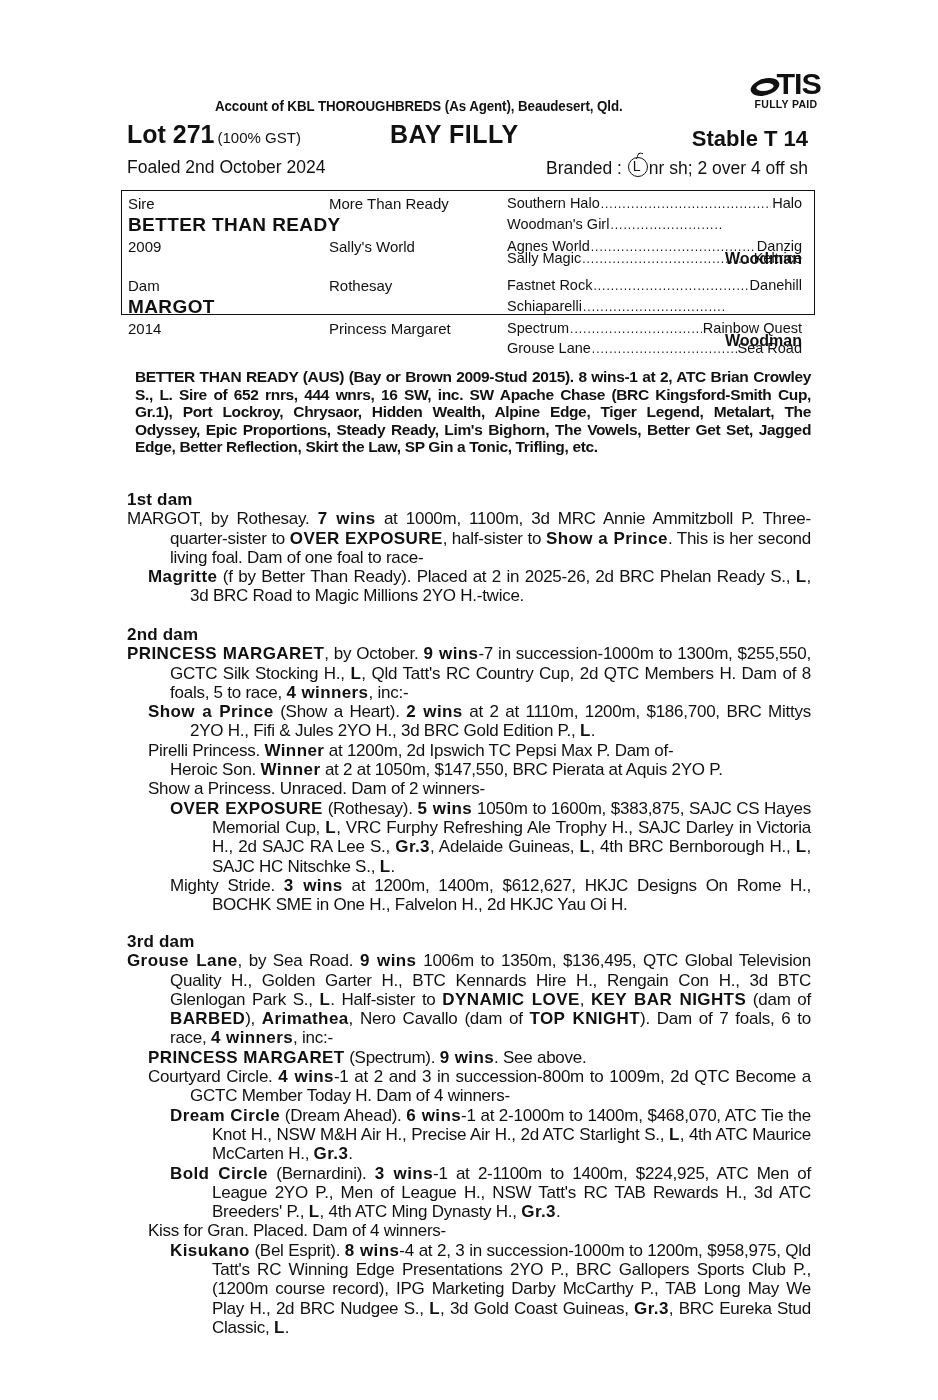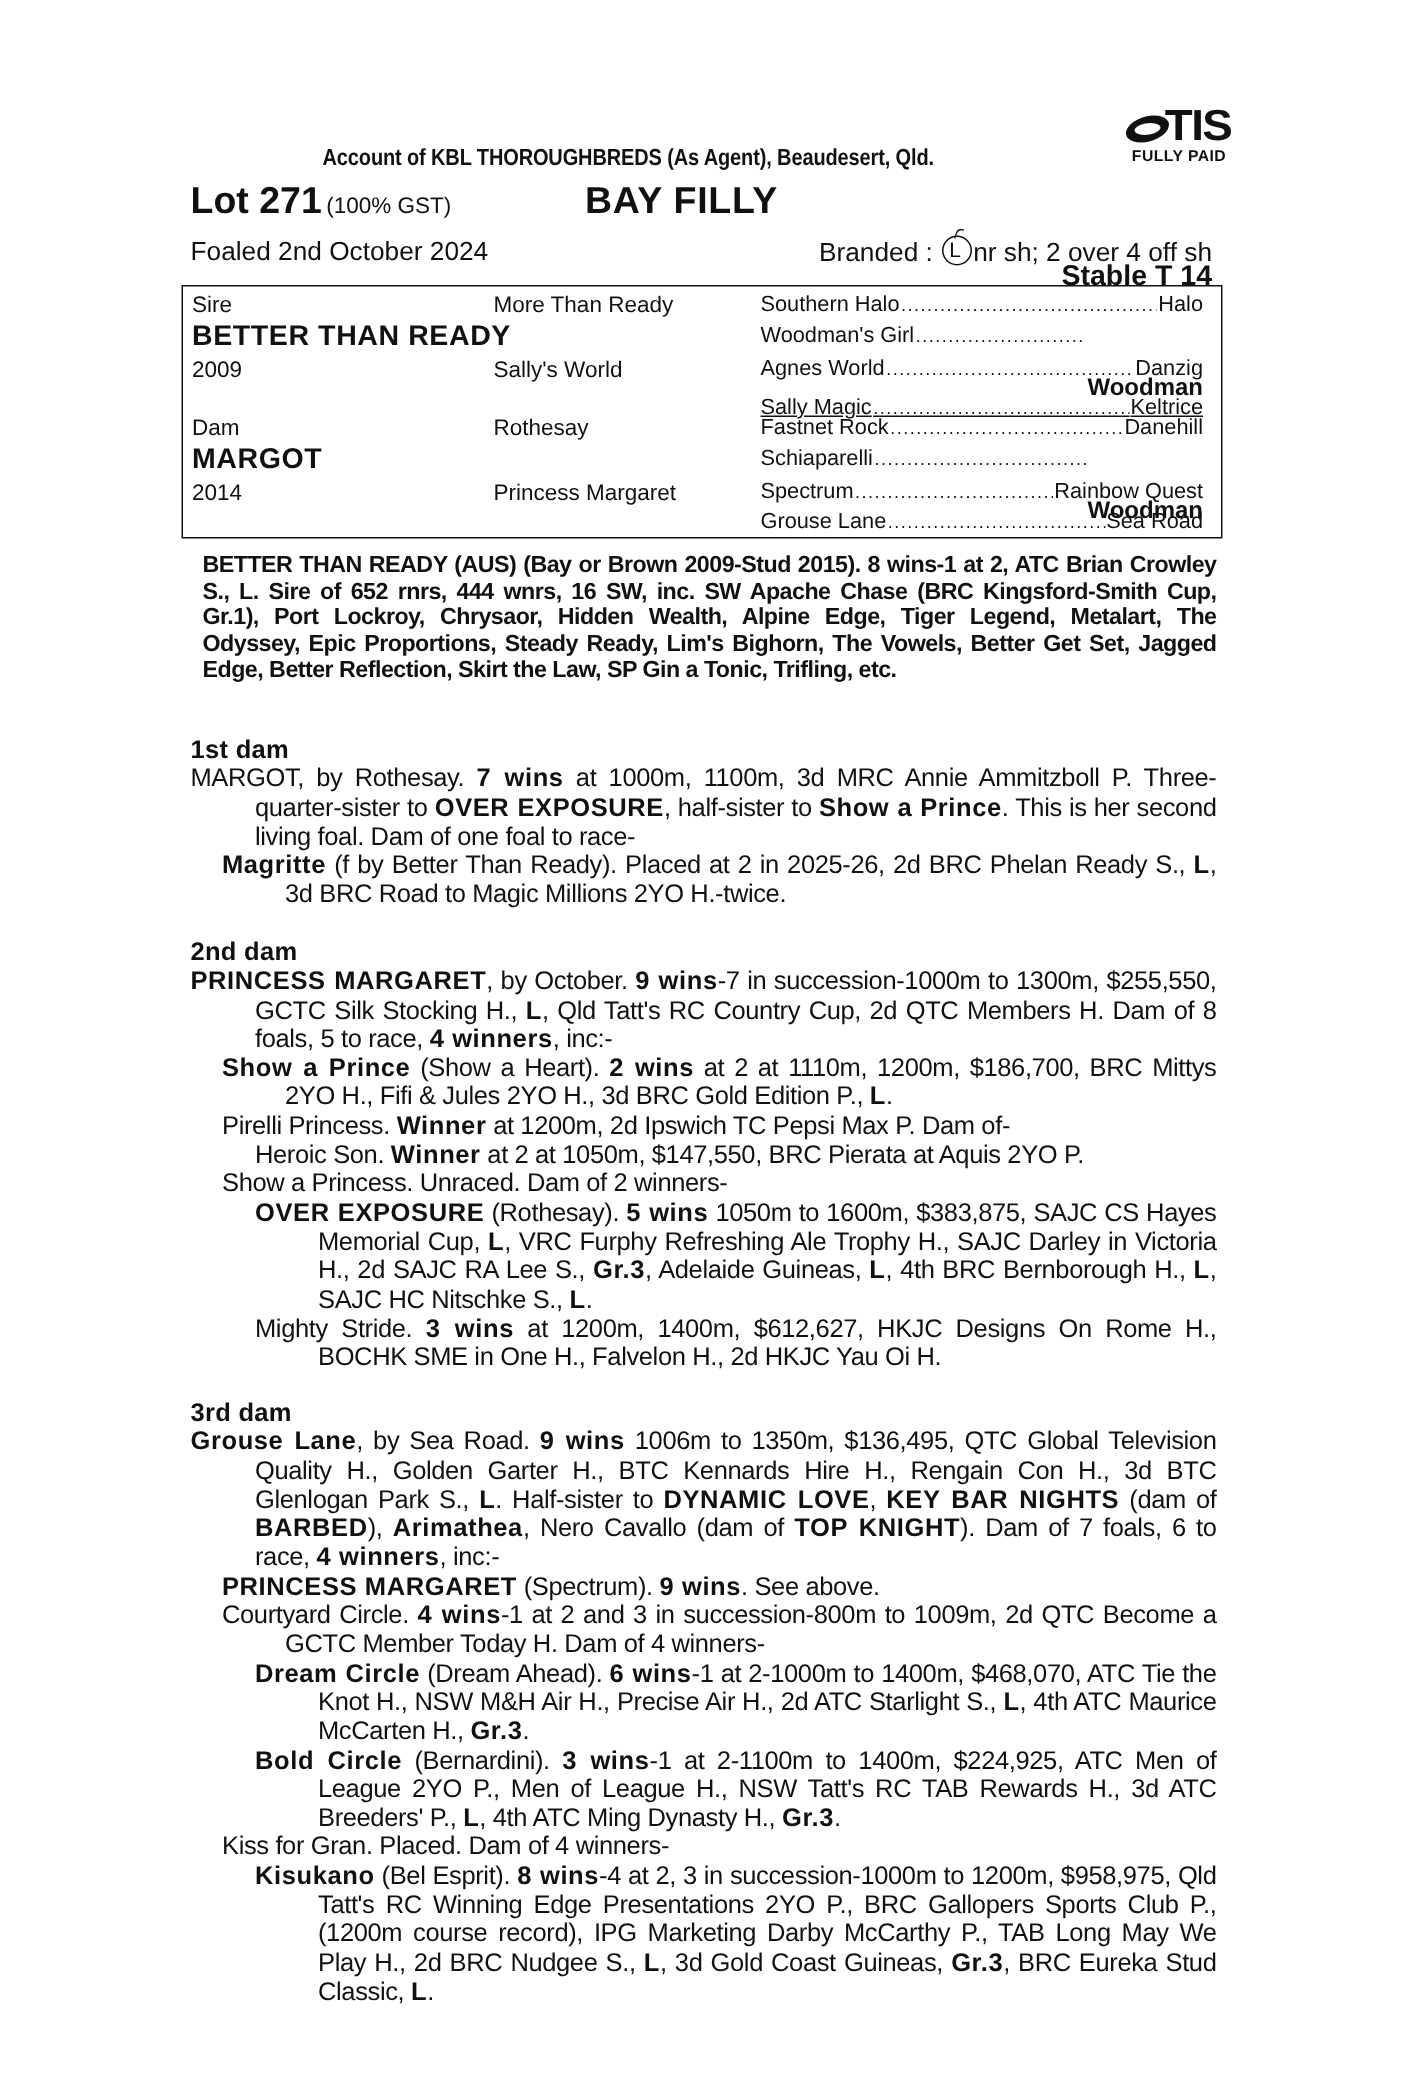--- a/index.html
+++ b/index.html
@@ -12,31 +12,31 @@
   .logo-mark .o { display: inline-block; width: 26px; height: 18px; border: 5px solid #111; border-radius: 50%; transform: skewX(-25deg); vertical-align: -2px; margin-right: -2px; box-sizing: border-box; }
   .logo-mark .tis { font-style: normal; }
   .logo-sub { font-size: 10.5px; font-weight: 700; letter-spacing: 0.3px; margin-top: 0px; }
 
   .account { position: absolute; left: 88px; top: 97px; font-family: "Liberation Sans", sans-serif; font-weight: 700; font-size: 15.5px; transform: scaleX(0.86); transform-origin: left center; white-space: nowrap; letter-spacing: -0.1px; }
 
   .lot-line { position: absolute; left: 0; top: 120px; width: 684px; height: 30px; }
   .lot { position: absolute; left: 0; top: 0; font-weight: 900; font-size: 25px; white-space: nowrap; }
   .gst { font-weight: 400; font-size: 15px; margin-left: 3px; }
   .sex { position: absolute; left: 263px; top: 0; font-weight: 900; font-size: 25px; white-space: nowrap; letter-spacing: 0.5px; }
-  .stable { position: absolute; right: 3px; top: 6px; font-weight: 900; font-size: 19px; white-space: nowrap; margin-top: 48px; }
+  .stable { position: absolute; right: 3px; top: 6px; font-weight: 900; font-size: 22px; white-space: nowrap; }
 
   .foal-line { position: absolute; left: 0; top: 157px; width: 684px; font-size: 17.5px; }
   .foaled { position: absolute; left: 0; top: 0; white-space: nowrap; }
   .branded { position: absolute; right: 3px; top: 0; white-space: nowrap; }
   .brand-sym { display: inline-block; width: 20px; height: 20px; border: 1.3px solid #111; border-radius: 50%; vertical-align: -3px; position: relative; box-sizing: border-box; margin: 0 1px; }
   .brand-sym:after { content: "L"; position: absolute; left: 4px; top: 0px; font-size: 14px; line-height: 17px; }
   .brand-sym:before { content: ""; position: absolute; left: 8px; top: -6px; width: 4px; height: 7px; border-left: 1.3px solid #111; border-top: 1.3px solid #111; border-radius: 4px 0 0 0; transform: rotate(20deg); }
 
   
-  .ped { position: absolute; left: -6px; top: 190px; width: 694px; height: 169px; border: 1.5px solid #111; box-sizing: border-box; }
+  .ped { position: absolute; left: -6px; top: 190px; width: 694px; height: 125px; border: 1.5px solid #111; box-sizing: border-box; }
   .ped .cell { position: absolute; white-space: nowrap; font-size: 15px; }
   .ped .big { font-weight: 900; font-size: 19px; letter-spacing: 0.4px; }
   .ped .col3 { position: absolute; left: 385px; width: 295px; font-size: 14.5px; display: flex; white-space: nowrap; }
   .ped .col3 .n { flex: 0 0 auto; }
   .ped .col3 .d { flex: 1 1 auto; overflow: hidden; margin: 0 1px; }
   .ped .col3 .d:before { content: "........................................................................................................................"; letter-spacing: 1px; font-size: 12px; }
   .ped .col3 .s { flex: 0 0 auto; }
   .ped .col3 .s.b { font-weight: 900; font-size: 16px; margin-top: 34px; }
 
   
@@ -99,21 +99,21 @@
     <div class="col3" style="top:25px;">
         <span class="n">Woodman's Girl</span>
         <span class="d"></span>
         <span class="s b">Woodman</span>
       </div>
     <div class="col3" style="top:47px;">
         <span class="n">Agnes World</span>
         <span class="d"></span>
         <span class="s">Danzig</span>
       </div>
-    <div class="col3" style="top:73px;text-decoration:underline;">
+    <div class="col3" style="top:59px;">
         <span class="n">Sally Magic</span>
         <span class="d"></span>
         <span class="s">Keltrice</span>
       </div>
     <div class="col3" style="top:86px;">
         <span class="n">Fastnet Rock</span>
         <span class="d"></span>
         <span class="s">Danehill</span>
       </div>
     <div class="col3" style="top:107px;">

